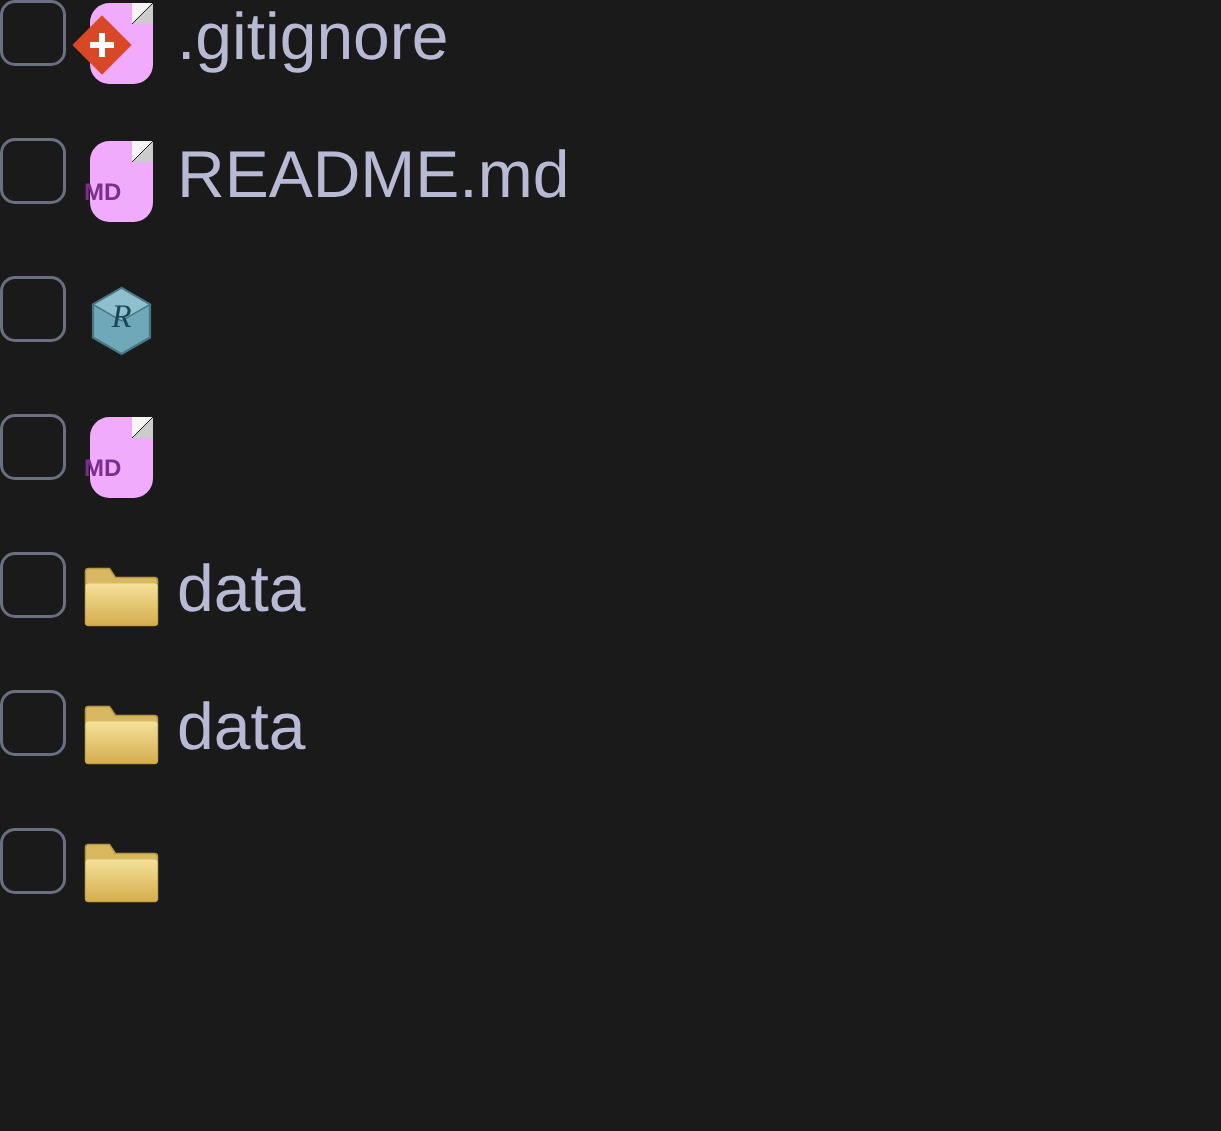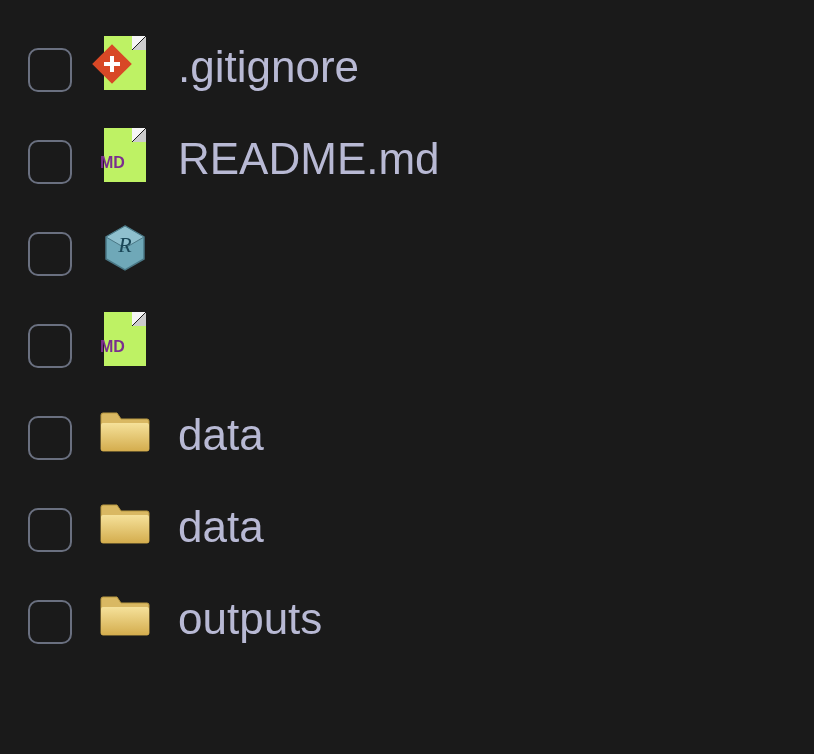--- a/index.html
+++ b/index.html
@@ -13,24 +13,23 @@
       padding: 0;
       width: 814px;
       height: 754px;
     }
     .file-list {
       display: flex;
       flex-direction: column;
     }
     .file-row {
       display: flex;
-      align-items: flex-end;
+      align-items: flex-start;
       height: 92px;
-      padding-left: 28px;
-      gap: 24px;
+      gap: 8px;
     }
     .checkbox {
       width: 44px;
       height: 44px;
       border: 2px solid #6a7080;
       border-radius: 10px;
       background: transparent;
       flex-shrink: 0;
       cursor: pointer;
     }
@@ -50,25 +49,26 @@
     }
     
     .folder-svg {
       width: 52px;
       height: 44px;
     }
     
     .doc-page {
       width: 42px;
       height: 54px;
-      background: #bef264;
+      background: #f0abfc;
       position: relative;
       display: flex;
       align-items: center;
       justify-content: center;
+      border-radius: 13px;
     }
     .doc-page::after {
       content: '';
       position: absolute;
       top: 0;
       right: 0;
       width: 14px;
       height: 14px;
       background: linear-gradient(135deg, #f5f5f5 0%, #f5f5f5 48%, #1a1a1a 50%, #ccc 52%, #ccc 100%);
     }
@@ -227,16 +227,15 @@
         <path d="M2 8 L2 40 Q2 42 4 42 L48 42 Q50 42 50 40 L50 12 Q50 10 48 10 L22 10 L18 4 L4 4 Q2 4 2 6 Z" fill="#d9b862" stroke="#b89840" stroke-width="1"></path>
         <path d="M4 14 L48 14 Q50 14 50 16 L50 40 Q50 42 48 42 L4 42 Q2 42 2 40 L2 16 Q2 14 4 14 Z" fill="url(#fg4)"></path>
         <defs>
           <linearGradient id="fg4" x1="0" y1="0" x2="0" y2="1">
             <stop offset="0" stop-color="#f5e19a"></stop>
             <stop offset="1" stop-color="#d4ad4e"></stop>
           </linearGradient>
         </defs>
       </svg>
     </div>
-    <div class="file-name">outputs</div>
   </div>
 
 </div>
 
 </body></html>

